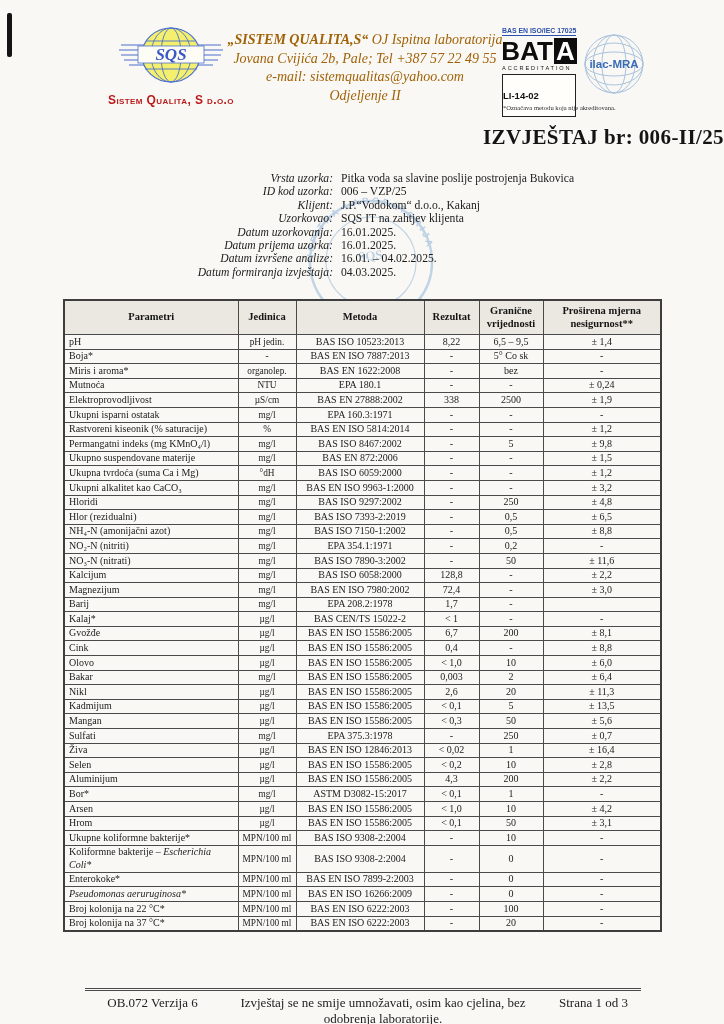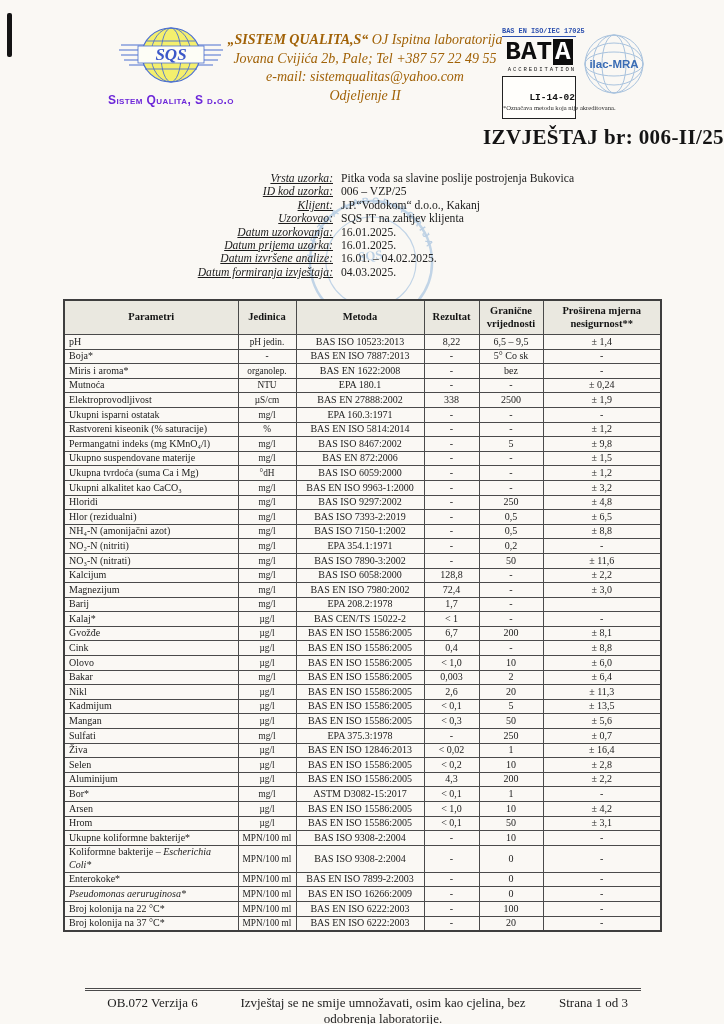--- a/index.html
+++ b/index.html
@@ -3,45 +3,45 @@
 <meta charset="utf-8">
 <style>
   html,body{margin:0;padding:0;background:#9a9a9a;}
   .page{position:relative;width:724px;height:1024px;background:#faf8f4;overflow:hidden;
         font-family:"Liberation Serif","DejaVu Serif",serif;color:#1e1e1e;}
   .scan-mark{position:absolute;left:7px;top:13px;width:5px;height:44px;background:#141414;border-radius:2px;}
 
   
   .logo-block{position:absolute;left:96px;top:24px;width:150px;text-align:center;}
   .logo-company{margin-top:1px;font-family:"Liberation Sans",sans-serif;font-weight:bold;
-        color:#6d28d9;font-variant:small-caps;font-size:12px;letter-spacing:.4px;white-space:nowrap;}
+        color:#b91c1c;font-variant:small-caps;font-size:12px;letter-spacing:.4px;white-space:nowrap;}
   .hdr-center{position:absolute;left:200px;top:31px;width:330px;text-align:center;
         font-style:italic;font-size:14px;line-height:1.33;color:#a16207;}
   .hl-bold{font-weight:bold;}
-  .bata{position:absolute;left:502px;top:27px;width:74px;text-align:right;font-family:Liberation Mono, monospace;}
+  .bata{position:absolute;left:502px;top:27px;width:74px;text-align:left;font-family:Liberation Sans, sans-serif;}
   .bata-std{font-size:6.9px;font-weight:bold;color:#2b4fae;border-bottom:1.5px solid #2b4fae;
         padding-bottom:1px;white-space:nowrap;}
   .bata-word{display:flex;align-items:center;justify-content:center;margin-top:2px;
         font-size:26px;font-weight:bold;color:#0d0d0d;line-height:1;}
   .bata-a{background:#0d0d0d;color:#ffffff;padding:0 2px;margin-left:1px;}
   .bata-sub{font-size:5.6px;letter-spacing:1.9px;color:#141414;margin-top:1px;white-space:nowrap;}
   .bata-lic{margin-top:3px;border:1.5px solid #222;font-size:9.5px;font-weight:bold;
         padding:15px 0;background:#fffefb;color:#111;}
   .ilac{position:absolute;left:583px;top:33px;}
   .note{position:absolute;left:503px;top:104px;font-size:6.6px;color:#2c2c2c;white-space:nowrap;}
 
   .title{position:absolute;top:125px;left:0;width:100%;text-align:right;margin:0;
         font-size:21px;font-weight:bold;letter-spacing:.4px;color:#141414;}
 
   .stamp{position:absolute;left:297px;top:188px;width:148px;height:148px;opacity:.45;
         transform:rotate(-6deg);pointer-events:none;}
 
   .info{position:absolute;top:172px;left:0;width:100%;font-size:11.6px;line-height:13.4px;color:#1b1b1b;}
   .info-row{display:flex;}
-  .info-label{width:333px;text-align:right;font-style:italic;flex:0 0 auto;text-decoration:underline;}
+  .info-label{width:333px;text-align:right;font-style:italic;flex:0 0 auto;}
   .info-value{margin-left:8px;}
 
   table.results{position:absolute;left:63px;top:299px;width:597px;border-collapse:collapse;
         table-layout:fixed;border:2px solid #3e3e3e;}
   .results th{border:1px solid #4a4a4a;background:#eae8e0;font-size:10.5px;font-weight:bold;
         padding:2px 3px;height:29px;line-height:1.2;color:#141414;}
   .results td{border:1px solid #4a4a4a;font-size:10px;padding:0.6px 4px;text-align:center;
         line-height:12.4px;color:#1b1b1b;}
   .results td.c-param{text-align:left;}
   .results td.c-unit{font-size:9.3px;white-space:nowrap;padding:0.6px 1px;}

